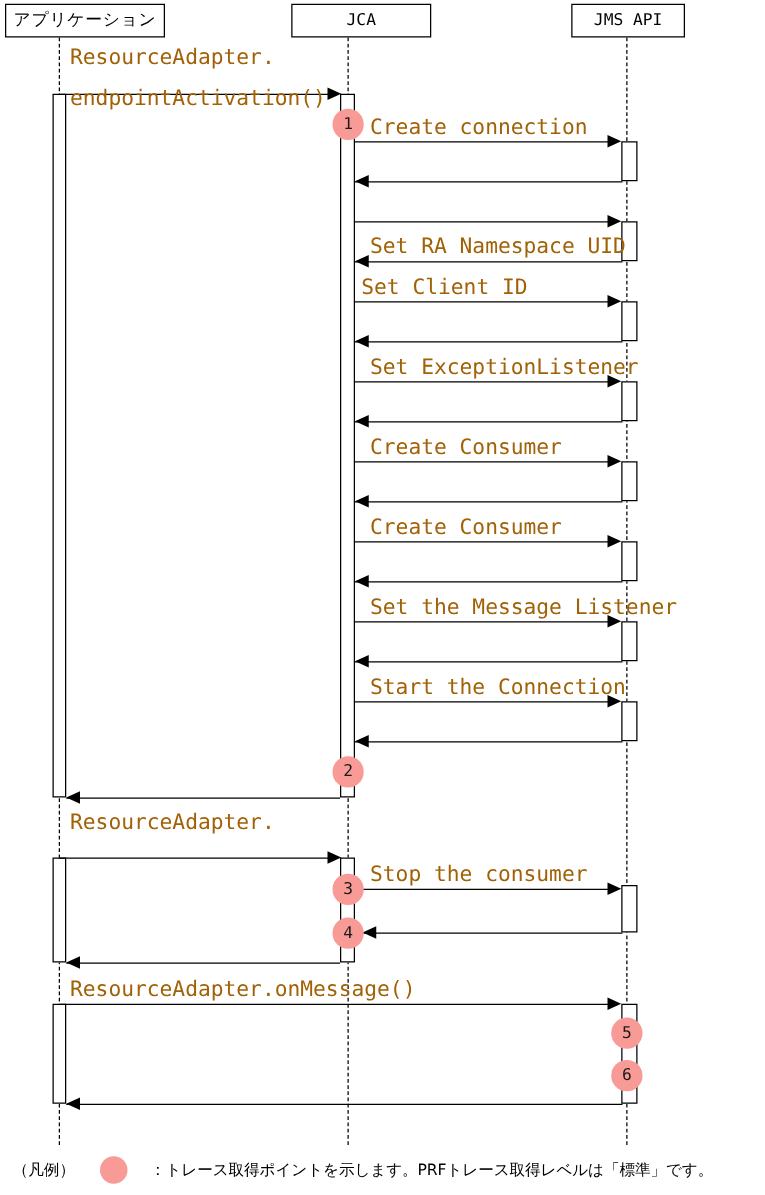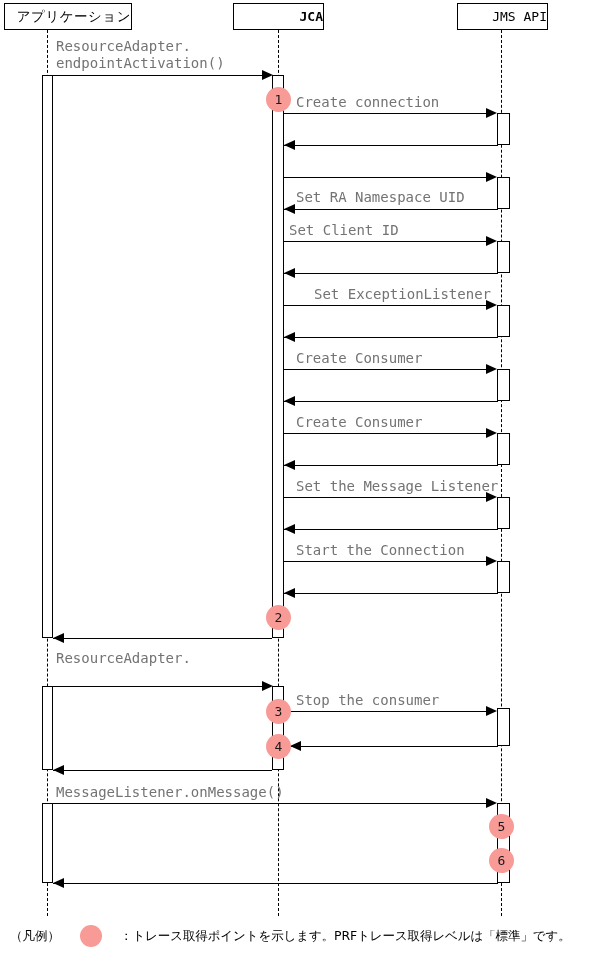--- a/index.html
+++ b/index.html
@@ -21,21 +21,21 @@
     width: 612px;
     height: 956px;
   }
 
   
   .participant {
     position: absolute;
     box-sizing: border-box;
     border: 1.6px solid #000;
     background: #fff;
-    text-align: right;
+    text-align: center;
     font-family: "DejaVu Sans Mono", "Liberation Mono", monospace;
     font-size: 13px;
     line-height: 25px;
     height: 27px;
     white-space: nowrap;
     overflow: hidden;
   }
   .participant.jp {
     font-family: "DejaVu Sans", "Liberation Sans", sans-serif;
     font-size: 13.5px;
@@ -76,24 +76,24 @@
     border-left: 11px solid #000;
   }
   .arrowhead.left {
     border-top: 5px solid transparent;
     border-bottom: 5px solid transparent;
     border-right: 11px solid #000;
   }
   .msg-label {
     position: absolute;
     font-family: "DejaVu Sans Mono", "Liberation Mono", monospace;
-    font-size: 14px;
+    font-size: 17px;
     line-height: 16px;
     white-space: pre;
-    color: #737373;
+    color: #a16207;
     z-index: 6;
   }
 
   
   .marker {
     position: absolute;
     width: 25px;
     height: 25px;
     border-radius: 50%;
     background: #f89a96;
@@ -134,21 +134,21 @@
     letter-spacing: -0.1px;
   }
 </style>
 </head>
 <body>
 
 <div id="canvas">
 
   <div class="participant jp" style="left:4px; top:3px; width:128px;">アプリケーション</div>
 
-  <div class="participant" style="left:233px; top:3px; width:91px;font-weight:bold;">JCA</div>
+  <div class="participant" style="left:233px; top:3px; width:112px;">JCA</div>
 
   <div class="participant" style="left:457px; top:3px; width:91px;">JMS API</div>
 
   <div class="lifeline" style="left:47px; top:30px; height:886px;"></div>
   <div class="lifeline" style="left:278px; top:30px; height:886px;"></div>
   <div class="lifeline" style="left:501px; top:30px; height:886px;"></div>
 
   <div class="activation" style="left:42px; top:75px; width:11px; height:563px;"></div>
 
   <div class="activation" style="left:272px; top:75px; width:12px; height:563px;"></div>
@@ -166,21 +166,21 @@
 
   <div class="activation" style="left:272px; top:686px; width:12px; height:84px;"></div>
 
   <div class="activation" style="left:497px; top:708px; width:13px; height:38px;"></div>
 
   <div class="activation" style="left:42px; top:803px; width:11px; height:80px;"></div>
 
   <div class="activation" style="left:497px; top:803px; width:13px; height:80px;"></div>
 
   <div class="msg-label" style="left:56px; top:38px;">ResourceAdapter.</div>
-  <div class="msg-label" style="left:56px; top:55px;">endpointActivation()</div>
+  <div class="msg-label" style="left:56px; top:71px;">endpointActivation()</div>
   <div class="msg-line" style="left:47px; top:75px; width:217px;"></div>
   <div class="arrowhead right" style="left:262px; top:70px;"></div>
 
   <div class="msg-label" style="left:296px; top:94px;">Create connection</div>
   <div class="msg-line" style="left:284px; top:113px; width:203px;"></div>
   <div class="arrowhead right" style="left:486px; top:108px;"></div>
   <div class="msg-line" style="left:284px; top:145px; width:214px;"></div>
   <div class="arrowhead left" style="left:284px; top:140px;"></div>
 
   <div class="msg-label" style="left:296px; top:158px;margin-top:31px;">Set RA Namespace UID</div>
@@ -188,21 +188,21 @@
   <div class="arrowhead right" style="left:486px; top:172px;"></div>
   <div class="msg-line" style="left:284px; top:209px; width:214px;"></div>
   <div class="arrowhead left" style="left:284px; top:204px;"></div>
 
   <div class="msg-label" style="left:289px; top:222px;">Set Client ID</div>
   <div class="msg-line" style="left:284px; top:241px; width:203px;"></div>
   <div class="arrowhead right" style="left:486px; top:236px;"></div>
   <div class="msg-line" style="left:284px; top:273px; width:214px;"></div>
   <div class="arrowhead left" style="left:284px; top:268px;"></div>
 
-  <div class="msg-label" style="left:296px; top:286px;margin-left:18px;">Set ExceptionListener</div>
+  <div class="msg-label" style="left:296px; top:286px;">Set ExceptionListener</div>
   <div class="msg-line" style="left:284px; top:305px; width:203px;"></div>
   <div class="arrowhead right" style="left:486px; top:300px;"></div>
   <div class="msg-line" style="left:284px; top:337px; width:214px;"></div>
   <div class="arrowhead left" style="left:284px; top:332px;"></div>
 
   <div class="msg-label" style="left:296px; top:350px;">Create Consumer</div>
   <div class="msg-line" style="left:284px; top:369px; width:203px;"></div>
   <div class="arrowhead right" style="left:486px; top:364px;"></div>
   <div class="msg-line" style="left:284px; top:401px; width:214px;"></div>
   <div class="arrowhead left" style="left:284px; top:396px;"></div>
@@ -234,21 +234,21 @@
 
   <div class="msg-label" style="left:296px; top:692px;">Stop the consumer</div>
   <div class="msg-line" style="left:284px; top:711px; width:203px;"></div>
   <div class="arrowhead right" style="left:486px; top:706px;"></div>
   <div class="msg-line" style="left:290px; top:746px; width:208px;"></div>
   <div class="arrowhead left" style="left:290px; top:741px;"></div>
 
   <div class="msg-line" style="left:53px; top:770px; width:219px;"></div>
   <div class="arrowhead left" style="left:53px; top:765px;"></div>
 
-  <div class="msg-label" style="left:56px; top:784px;">MessageListener.onMessage()</div>
+  <div class="msg-label" style="left:56px; top:784px;">ResourceAdapter.onMessage()</div>
   <div class="msg-line" style="left:47px; top:803px; width:440px;"></div>
   <div class="arrowhead right" style="left:486px; top:798px;"></div>
 
   <div class="msg-line" style="left:53px; top:883px; width:445px;"></div>
   <div class="arrowhead left" style="left:53px; top:878px;"></div>
 
   <div class="marker" style="left:266px; top:87px;">1</div>
   <div class="marker" style="left:266px; top:605px;">2</div>
   <div class="marker" style="left:266px; top:699px;">3</div>
   <div class="marker" style="left:266px; top:734px;">4</div>

